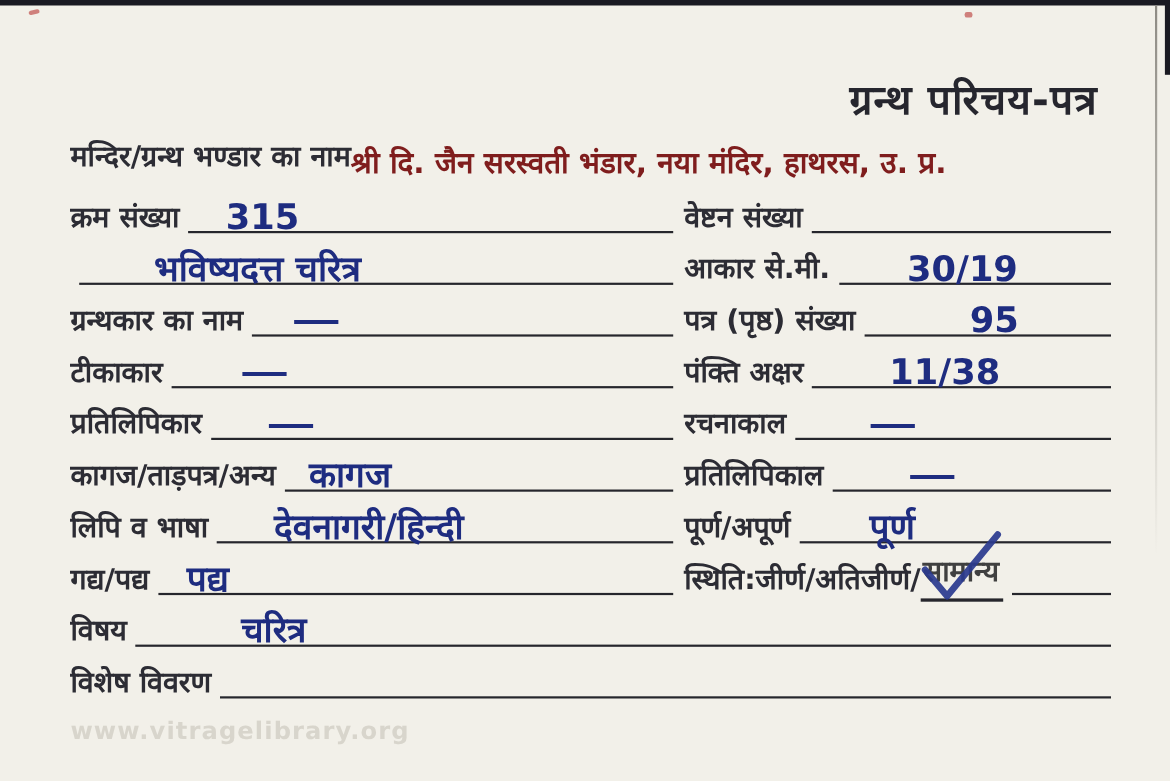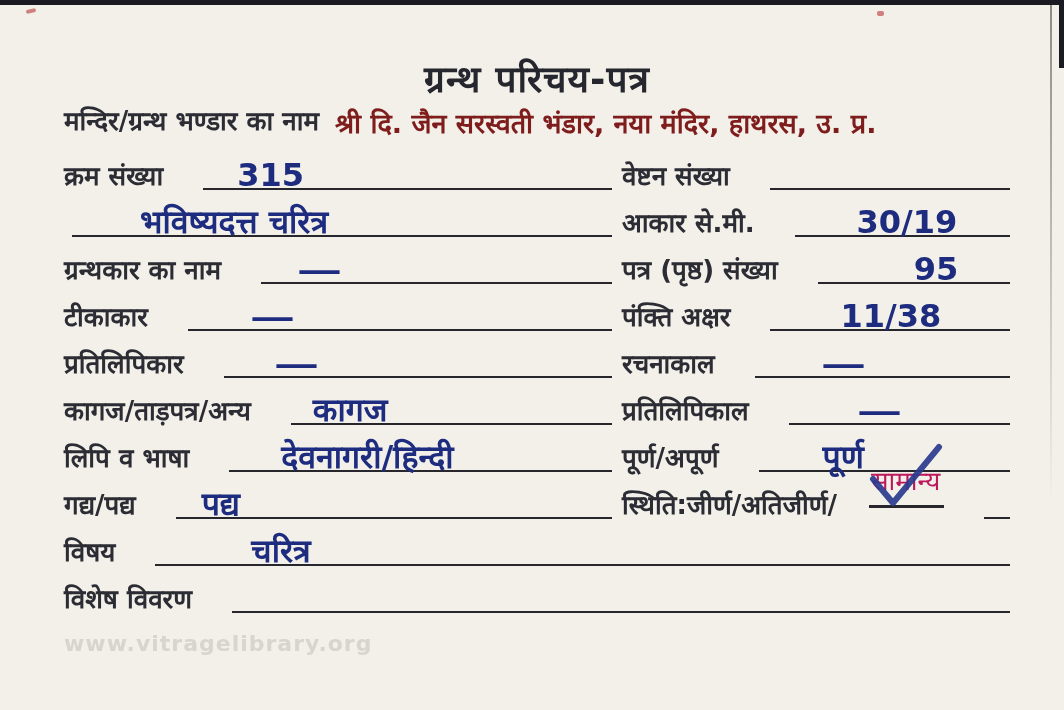--- a/index.html
+++ b/index.html
@@ -9,37 +9,37 @@
     box-sizing:border-box;
   }
   .scan-top-edge{position:absolute;top:0;left:0;width:100%;height:5px;background:#1a1a22;}
   .scan-right-corner{position:absolute;top:0;right:0;width:5px;height:68px;background:#1a1a22;}
   .scan-right-edge{position:absolute;top:5px;right:12px;width:2px;height:500px;
     background:linear-gradient(to bottom,#8e8b84,rgba(180,177,168,0));}
   .scan-mark{position:absolute;border-radius:2px;background:#c0504d;opacity:.7;}
   .scan-mark.m1{left:26px;top:9px;width:10px;height:4px;transform:rotate(-12deg);}
   .scan-mark.m2{left:877px;top:11px;width:7px;height:5px;}
   .content{padding:0 54px 0 64px;}
-  .title{margin:0;padding-top:52px;text-align:center;font-size:37px;font-weight:bold;
+  .title{margin:12px;padding-top:52px;text-align:right;font-size:37px;font-weight:bold;
     color:#26262e;letter-spacing:1px;}
-  .header-row{margin-top:2px;display:flex;align-items:flex-start;gap:16px;white-space:nowrap;
+  .header-row{margin-top:2px;display:flex;align-items:center;gap:0;white-space:nowrap;
     font-size:27px;line-height:1.4;}
   .header-row .lbl{font-weight:bold;color:#2c2c34;}
   .header-row .hand{font-weight:bold;color:#7f1d1d;}
   .grid{margin-top:8px;display:grid;grid-template-columns:548px 1fr;column-gap:10px;}
-  .cell{height:47px;display:flex;align-items:flex-end;white-space:nowrap;overflow:visible;gap:32px;}
+  .cell{height:47px;display:flex;align-items:flex-end;white-space:nowrap;overflow:visible;}
   .cell.full{grid-column:1 / -1;text-align:center;}
   .lbl{font-size:26px;font-weight:bold;color:#2c2c34;line-height:1.3;padding-bottom:10px;}
   .rule{flex:1;margin-left:8px;border-bottom:2.5px solid #26262c;margin-bottom:14px;
     display:flex;align-items:flex-end;height:40px;}
   .val{font-size:32px;font-weight:bold;color:#1e2c80;line-height:1.25;
     position:relative;bottom:-7px;}
   .val.dash{font-size:30px;display:inline-block;transform:scaleX(1.5);transform-origin:left bottom;}
-  .checked-word{font-size:26px;font-weight:normal;color:#be185d;line-height:1.3;
-    padding:0 4px 6px 2px;border-bottom:3px solid #26262c;margin-bottom:25px;position:relative;}
+  .checked-word{font-size:26px;font-weight:bold;color:#404040;line-height:1.3;
+    padding:0 4px 6px 2px;border-bottom:3px solid #26262c;margin-bottom:8px;position:relative;}
   .check-svg{position:absolute;left:-4px;top:-26px;width:82px;height:74px;pointer-events:none;}
   .watermark{margin-top:4px;text-align:left;font-size:22px;letter-spacing:1px;
     color:#d8d5cc;font-weight:bold;}
 </style>
 </head>
 <body>
 
 <div class="sheet">
   <div class="scan-top-edge"></div>
   <div class="scan-right-corner"></div>

